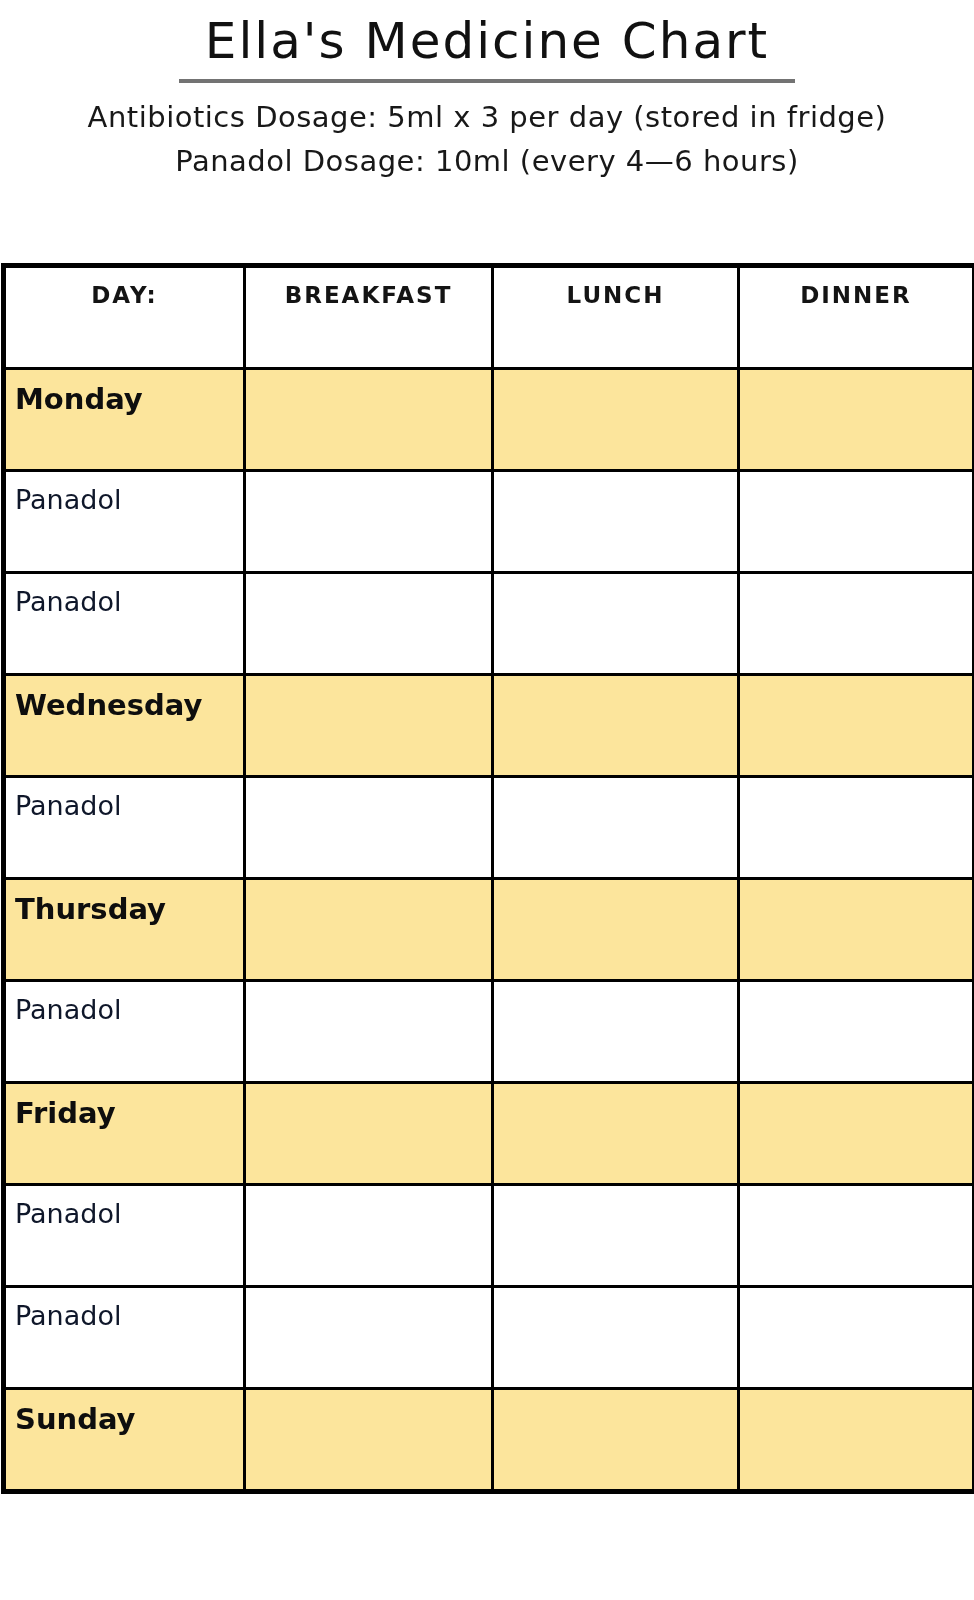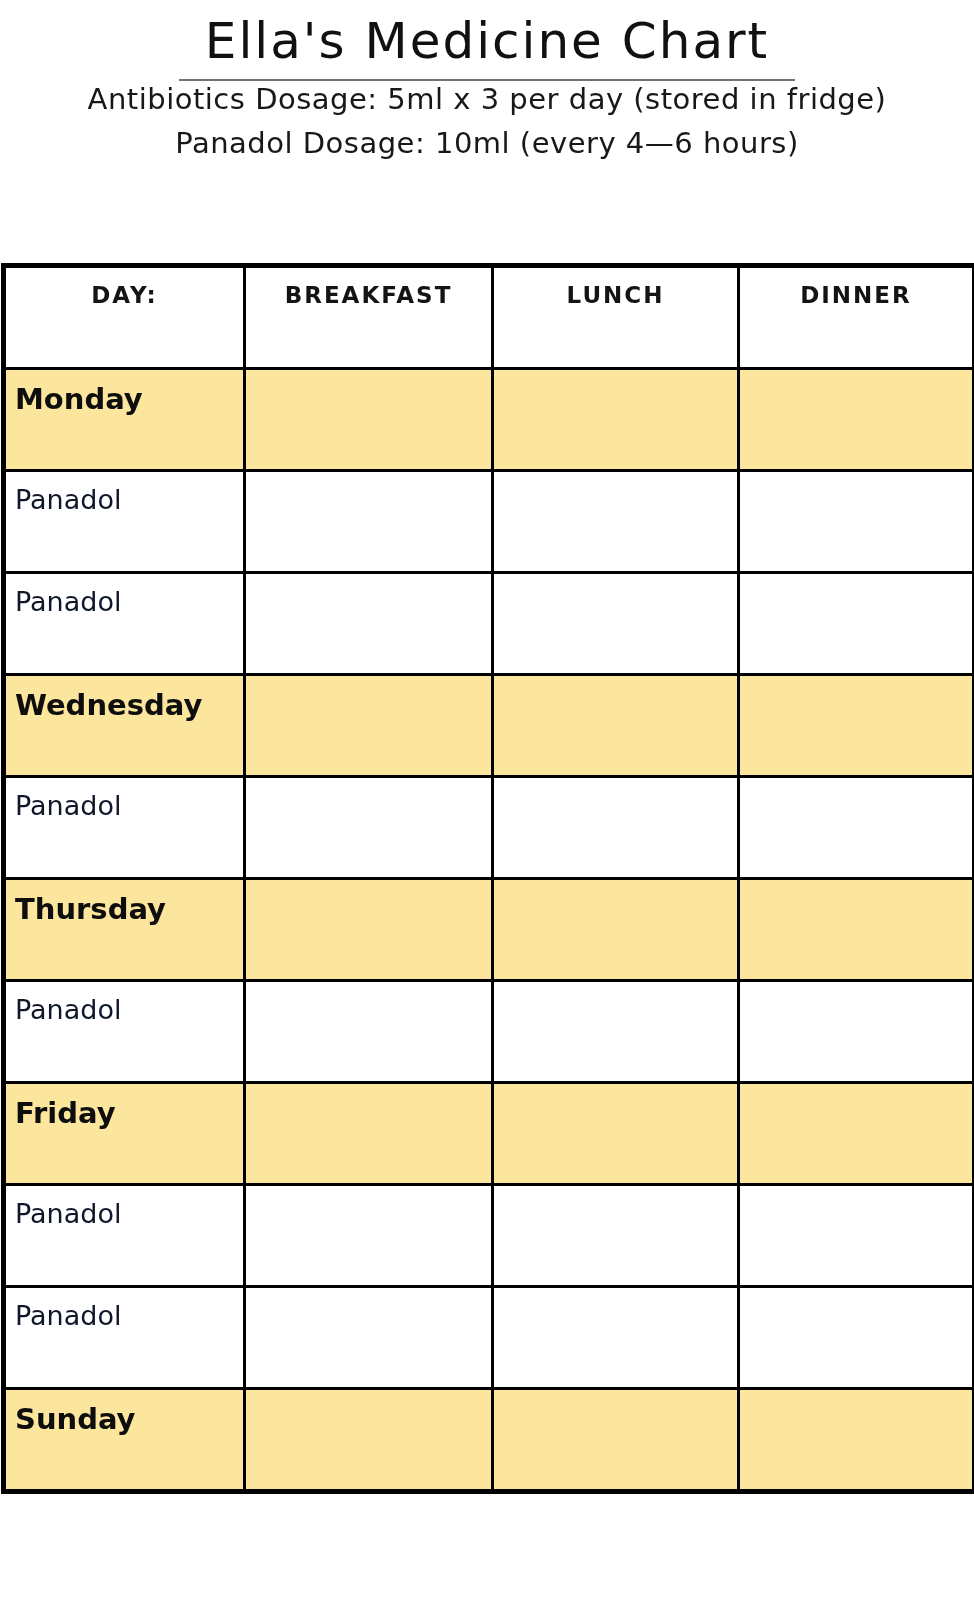--- a/index.html
+++ b/index.html
@@ -23,32 +23,32 @@
   .title-wrap{
     text-align:center;
     margin:0; padding-top:14px;
   }
   .title-text{
     display:inline-block;
     font-size:50px;
     font-weight:500;
     letter-spacing:2px;
     color:#111;
-    border-bottom:2px solid #737373;
+    border-bottom:4px solid #737373;
     padding:0 26px 10px 26px;
     line-height:1.1;
   }
   .subtitle{
     text-align:center;
     font-size:29px;
     letter-spacing:0.5px;
     color:#181818;
     line-height:1.25;
   }
-  .subtitle.first{ }
+  .subtitle.first{ margin-top:16px; }
   .subtitle.second{ margin-top:8px; }
 
   
   table.medtable{
     position:absolute;
     top:263px; left:1px;
     width:971px;
     border-collapse:collapse;
     table-layout:fixed;
     background:#fff;

